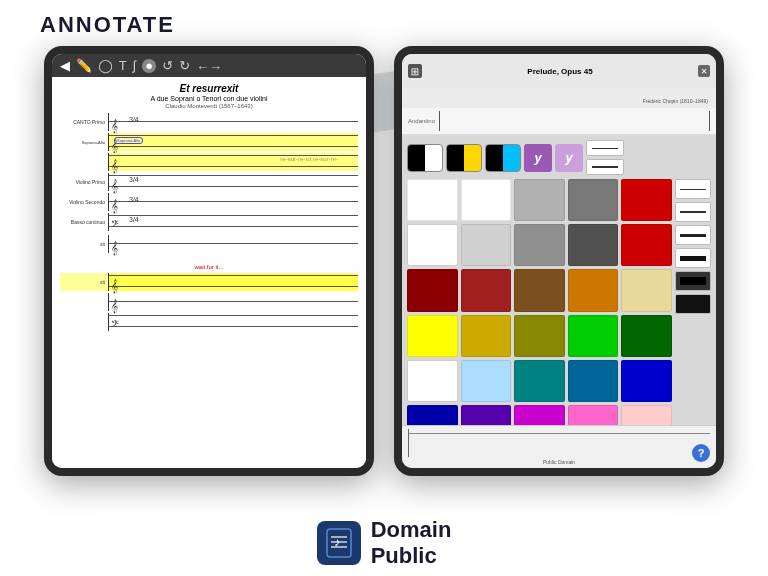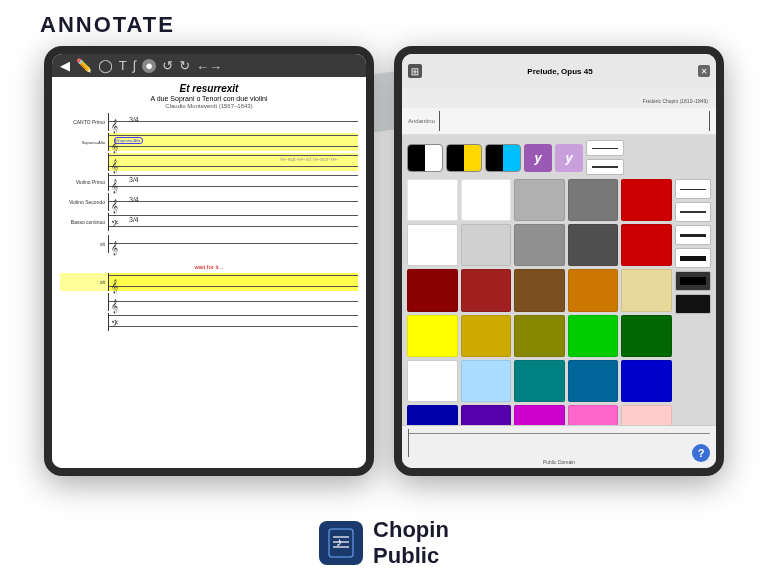--- a/index.html
+++ b/index.html
@@ -599,18 +599,18 @@
     <div class="brand-logo">
       <svg width="28" height="32" viewBox="0 0 28 32" fill="none" xmlns="http://www.w3.org/2000/svg">
         <rect x="2" y="2" width="24" height="28" rx="3" fill="#1a3a6e" stroke="#5588cc" stroke-width="1.5"></rect>
         <line x1="6" y1="10" x2="22" y2="10" stroke="white" stroke-width="1.2"></line>
         <line x1="6" y1="15" x2="22" y2="15" stroke="white" stroke-width="1.2"></line>
         <line x1="6" y1="20" x2="22" y2="20" stroke="white" stroke-width="1.2"></line>
         <text x="9" y="19" font-size="12" fill="white" font-family="serif">♪</text>
       </svg>
     </div>
     <div class="brand-text">
-      <span class="brand-name">Chopin</span>
+      <span class="brand-name">Domain</span>
       <span class="brand-sub">Public</span>
     </div>
   </div>
 
 </div>
 
 </body></html>

